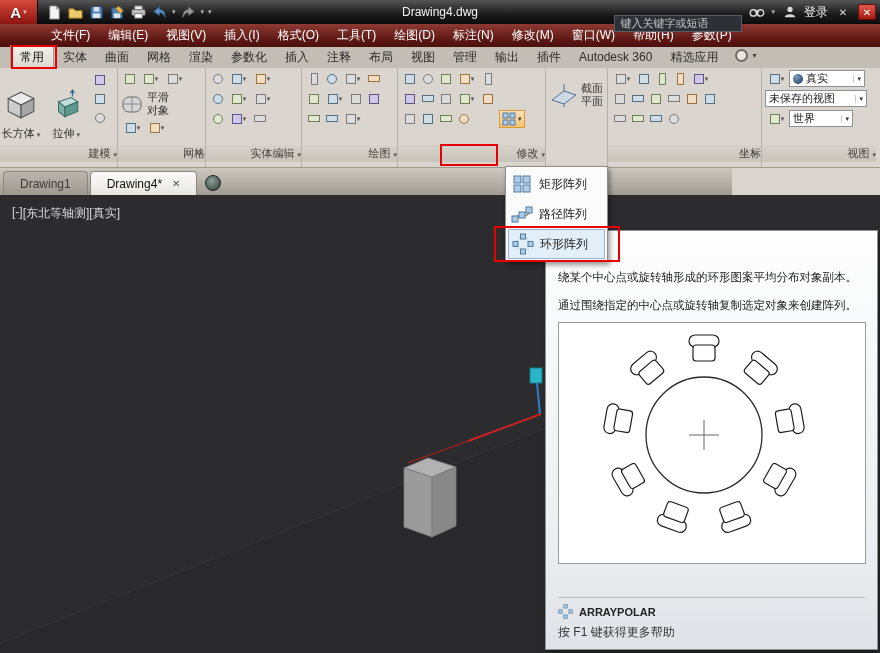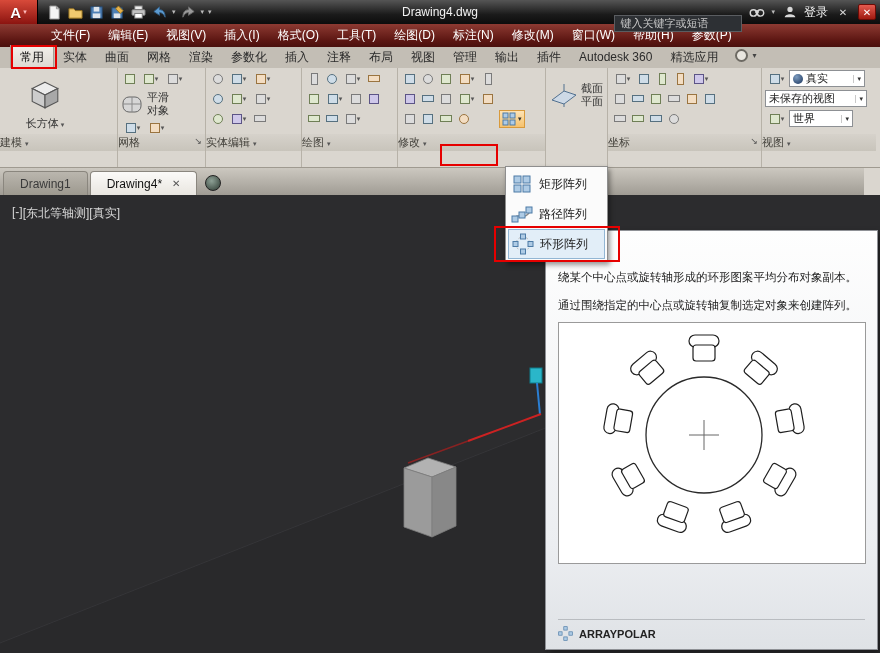--- a/index.html
+++ b/index.html
@@ -34,52 +34,52 @@
   .rtab{padding:3px 9px 4px 9px;color:#2b2b2b;cursor:pointer;white-space:nowrap;}
   .rtab.active{background:linear-gradient(#f2f0ea,#dad6cf);border:1px solid #a39e94;border-bottom:none;color:#111;}
   .ribbon-opt{display:flex;align-items:center;gap:4px;margin-left:8px;padding-bottom:4px;}
   .opt-circle{width:13px;height:13px;border-radius:50%;border:2px solid #6d6a63;background:#e9e6df;}
   .opt-dd{font-size:8px;color:#444;}
 
   
   .ribbon{position:absolute;left:0;top:68px;width:880px;height:100px;background:#dad6cf;border-bottom:1px solid #9f9a90;}
   .panel{position:absolute;top:0;height:99px;border-right:1px solid #b7b2a8;}
   .panel-body{position:absolute;left:0;top:0;right:0;bottom:17px;overflow:hidden;}
-  .panel-label{position:absolute;left:0;right:0;bottom:16px;height:17px;line-height:16px;text-align:left;
+  .panel-label{position:absolute;left:0;right:0;bottom:5px;height:17px;line-height:16px;text-align:right;
     font-size:11px;color:#44423c;background:linear-gradient(#d6d2cb,#c8c4bb);cursor:pointer;}
   .panel-label.fly::after{content:"▾";font-size:7px;margin-left:3px;color:#555;}
   .panel-label .launcher{position:absolute;right:3px;bottom:2px;font-size:9px;color:#555;}
   .prow{display:flex;align-items:center;height:19px;margin:1px 0 0 3px;}
   .si{width:18px;height:16px;display:inline-flex;align-items:center;justify-content:center;flex:none;cursor:pointer;}
   .si b{display:block;width:10px;height:10px;background:#cfdde8;border:1px solid #56707f;}
   .si.r b{border-radius:50%;}
   .si.g b{background:#dfe8cf;border-color:#6f7f56;}
   .si.o b{background:#f3ddc2;border-color:#9a7440;}
   .si.d b{background:#dcdcdc;border-color:#7a7a7a;}
   .si.k b{background:#cfc8ea;border-color:#5c5486;}
   .si.t b{width:12px;height:7px;}
   .si.v b{width:7px;height:12px;}
   .si.dd{width:24px;}
   .si.dd::after{content:"▾";font-size:7px;color:#555;margin-left:1px;}
-  .bigbtn{width:42px;height:78px;display:inline-flex;flex-direction:column;align-items:center;padding-top:11px;cursor:pointer;vertical-align:top;margin-left:24px;}
+  .bigbtn{width:42px;height:78px;display:inline-flex;flex-direction:column;align-items:center;padding-top:21px;cursor:pointer;vertical-align:top;}
   .bb-label{font-size:11px;color:#333;margin-top:5px;white-space:nowrap;}
   .bb-label::after{content:"▾";font-size:7px;color:#555;margin-left:2px;}
   .vcol{display:inline-flex;flex-direction:column;gap:3px;padding-top:4px;vertical-align:top;}
   .smoothbtn{display:flex;align-items:center;gap:3px;margin:3px 0 0 2px;cursor:pointer;}
   .two-line{font-size:11px;line-height:13px;color:#333;}
   .sectionbtn{display:flex;align-items:center;gap:3px;padding:14px 2px 0 4px;cursor:pointer;}
   .combo{height:17px;background:#fff;border:1px solid #8d9094;display:flex;align-items:center;font-size:11px;color:#222;padding:0 3px;gap:3px;cursor:pointer;}
   .combo::after{content:"▾";margin-left:auto;font-size:7px;color:#333;border-left:1px solid #c9c9c9;padding-left:3px;}
   .sphere{width:10px;height:10px;border-radius:50%;background:radial-gradient(circle at 35% 30%,#7d9cc0,#19335a);flex:none;}
   .array-btn{display:inline-flex;align-items:center;height:18px;padding:0 2px;margin-left:26px;
     background:linear-gradient(#fde3b5,#f6c26d);border:1px solid #d89a3c;cursor:pointer;}
   .array-btn::after{content:"▾";font-size:7px;color:#333;margin-left:2px;}
 
   
-  .doc-tabs{position:absolute;left:0;top:168px;width:864px;height:27px;
+  .doc-tabs{position:absolute;left:0;top:168px;width:732px;height:27px;
     background:linear-gradient(#ccc8c0,#a09c94);display:flex;align-items:flex-end;padding-left:3px;gap:2px;}
   .dtab{height:24px;display:flex;align-items:center;padding:0 16px;font-size:12px;border-radius:4px 4px 0 0;cursor:pointer;}
   .dtab.inactive{background:linear-gradient(#bab6ae,#9d998f);border:1px solid #8a867e;border-bottom:none;color:#3a3a3a;}
   .dtab.active{background:linear-gradient(#fbfaf8,#e9e6e0);border:1px solid #8a867e;border-bottom:none;color:#111;}
   .tab-close{margin-left:10px;font-size:10px;color:#555;cursor:pointer;}
   .circle-icon{width:16px;height:16px;border-radius:50%;background:radial-gradient(circle at 40% 35%,#8da095,#2e3b33);margin:0 0 4px 6px;border:1px solid #222;cursor:pointer;}
 
   
   .canvas{position:absolute;left:0;top:195px;width:880px;height:458px;background:#2c2c2e;overflow:hidden;}
   .vp-controls{position:absolute;left:12px;top:10px;color:#d8d8d8;font-size:12px;display:flex;gap:0;}
@@ -657,19 +657,20 @@
     </div>
     <div class="tt-cmd">
       <svg width="15" height="15" viewBox="0 0 22 22">
           <rect x="8.5" y="1" width="5" height="5" fill="#aecbe5" stroke="#4d7ba6"></rect>
           <rect x="16" y="8.5" width="5" height="5" fill="#aecbe5" stroke="#4d7ba6"></rect>
           <rect x="8.5" y="16" width="5" height="5" fill="#aecbe5" stroke="#4d7ba6"></rect>
           <rect x="1" y="8.5" width="5" height="5" fill="#aecbe5" stroke="#4d7ba6"></rect>
         </svg>
       <span>ARRAYPOLAR</span>
     </div>
+    <div class="tt-help">按 F1 键获得更多帮助</div>
   </div>
 
   <div class="ann" id="ann-tab"></div>
   <div class="ann" id="ann-modify"></div>
   <div class="ann" id="ann-polar"></div>
 
 </div>
 
 </body></html>

